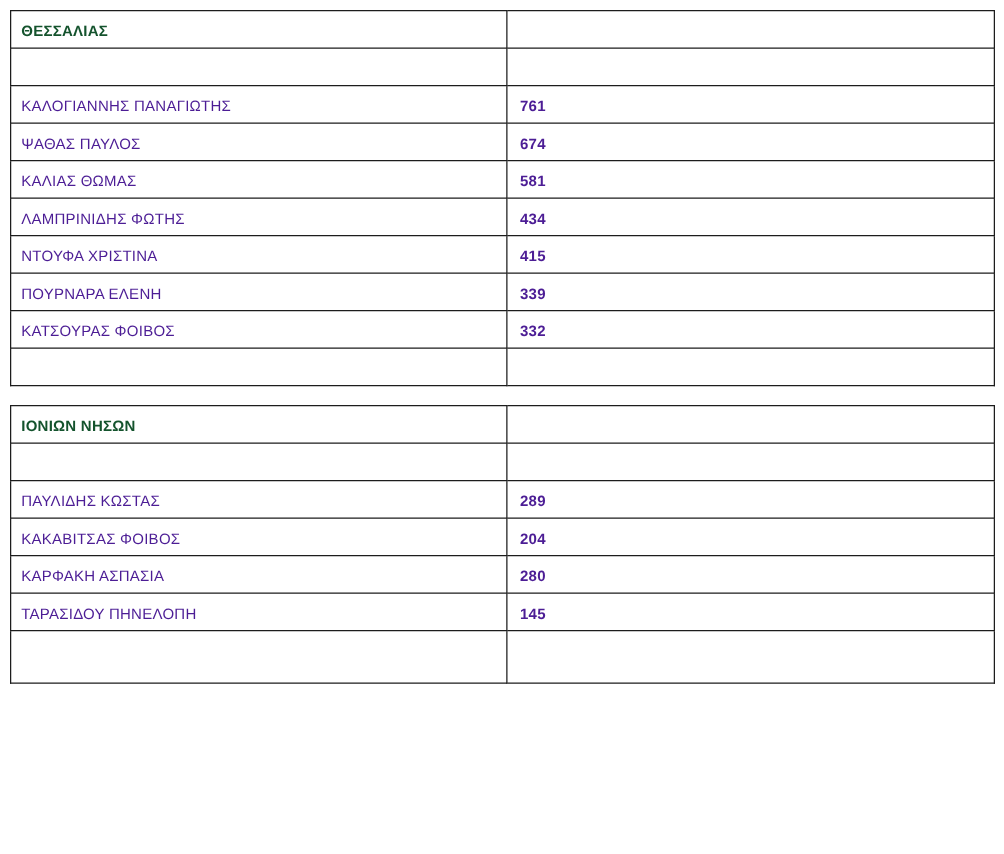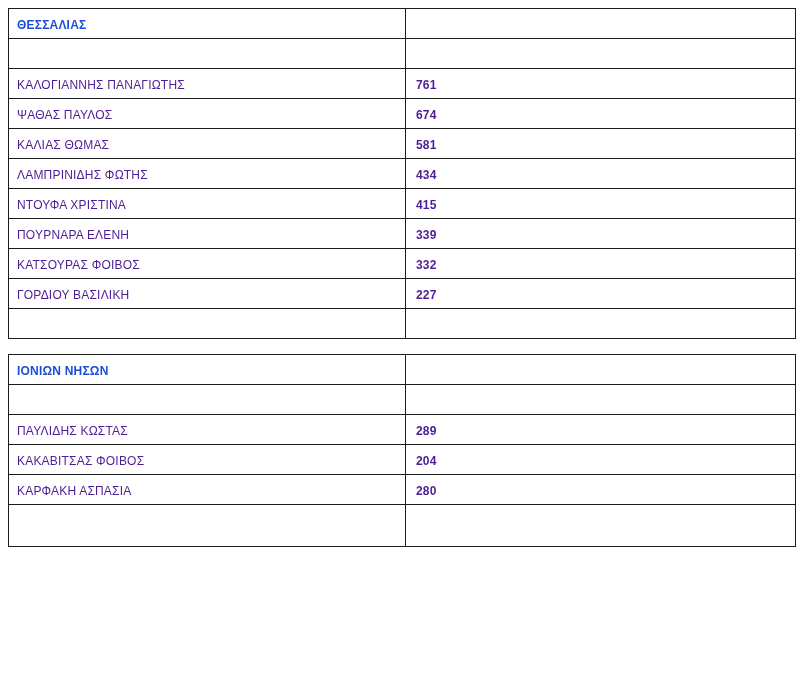--- a/index.html
+++ b/index.html
@@ -34,21 +34,21 @@
     letter-spacing: 0.2px;
     color: #4c1d95;
     vertical-align: middle;
     overflow: hidden;
     white-space: nowrap;
   }
   table.region-table td.name-cell  { width: 397px; }
   table.region-table td.value-cell { width: 390px; padding-left: 10px; font-weight: bold; }
   table.region-table td.header-cell {
     font-weight: 700;
-    color: #1d4ed8;
+    color: #14532d;
   }
   .table-gap { height: 15px; }
   
   table.region-table:last-of-type tr:last-child td { height: 42px; }
 </style>
 </head>
 <body>
 
 <div class="page">
   <table class="region-table">
@@ -83,24 +83,20 @@
         </tr>
         <tr>
           <td class="name-cell">ΠΟΥΡΝΑΡΑ ΕΛΕΝΗ</td>
           <td class="value-cell">339</td>
         </tr>
         <tr>
           <td class="name-cell">ΚΑΤΣΟΥΡΑΣ ΦΟΙΒΟΣ</td>
           <td class="value-cell">332</td>
         </tr>
         <tr>
-          <td class="name-cell">ΓΟΡΔΙΟΥ ΒΑΣΙΛΙΚΗ</td>
-          <td class="value-cell">227</td>
-        </tr>
-        <tr>
           <td class="name-cell"></td>
           <td class="value-cell"></td>
         </tr>
       </tbody>
     </table>
   <div class="table-gap"></div>
   <table class="region-table">
       <tbody>
         <tr>
           <td class="name-cell header-cell">ΙΟΝΙΩΝ ΝΗΣΩΝ</td>
@@ -116,18 +112,22 @@
         </tr>
         <tr>
           <td class="name-cell">ΚΑΚΑΒΙΤΣΑΣ ΦΟΙΒΟΣ</td>
           <td class="value-cell">204</td>
         </tr>
         <tr>
           <td class="name-cell">ΚΑΡΦΑΚΗ ΑΣΠΑΣΙΑ</td>
           <td class="value-cell">280</td>
         </tr>
         <tr>
+          <td class="name-cell">ΤΑΡΑΣΙΔΟΥ ΠΗΝΕΛΟΠΗ</td>
+          <td class="value-cell">145</td>
+        </tr>
+        <tr>
           <td class="name-cell"></td>
           <td class="value-cell"></td>
         </tr>
       </tbody>
     </table>
 </div>
 
 </body></html>

